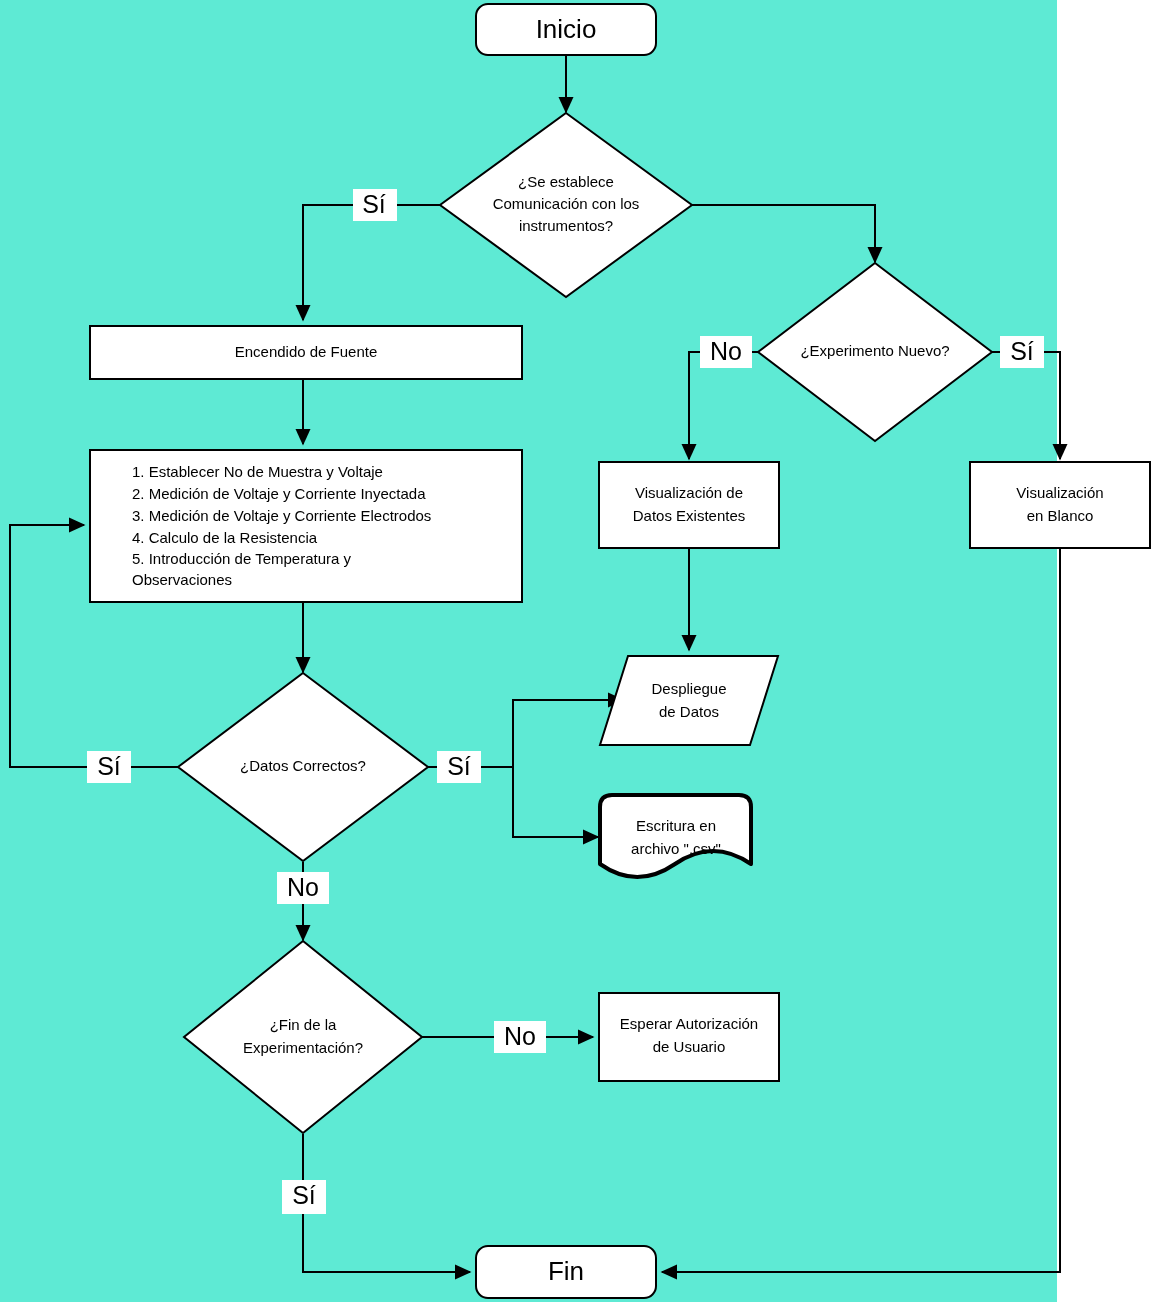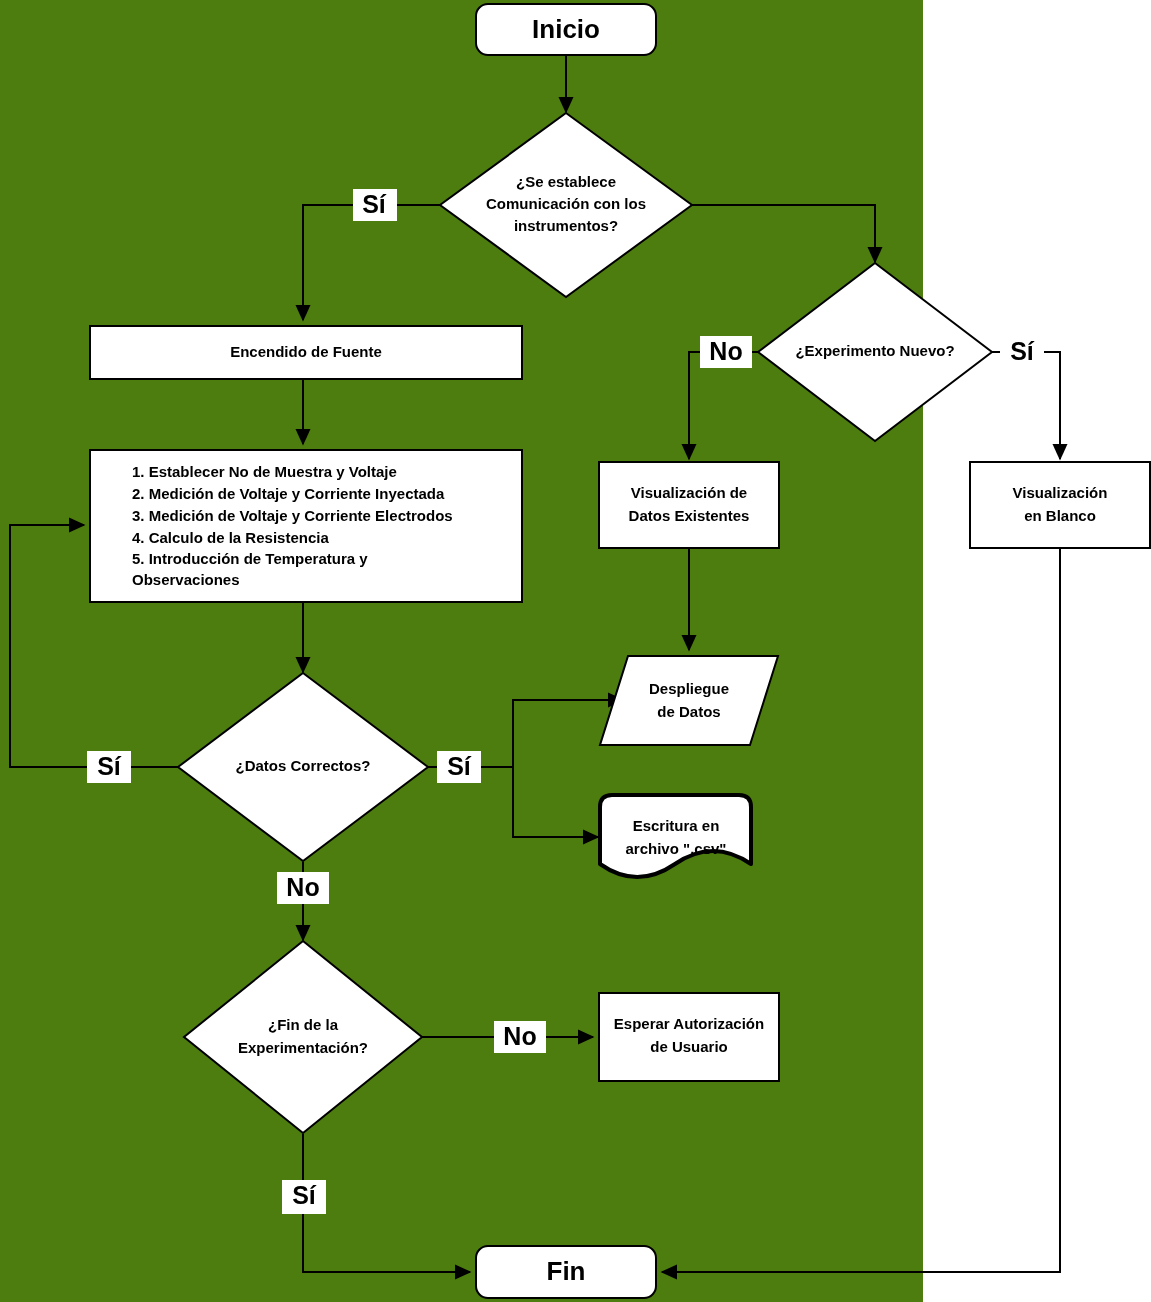--- a/index.html
+++ b/index.html
@@ -2,25 +2,24 @@
 <html><head>
 <meta charset="utf-8">
 <style>
   html, body {
     margin: 0;
     padding: 0;
     background: #ffffff;
   }
   #flowchart-root {
     position: relative;
-    width: 923px;
+    width: 1057px;
     height: 1302px;
-    background: #4d7c0f;
+    background: #5eead4;
     font-family: "Liberation Sans", sans-serif;
-    font-weight: bold;
   }
   svg.fc {
     display: block;
     width: 1151px;
     height: 1302px;
   }
   .shape {
     fill: #ffffff;
     stroke: #000000;
     stroke-width: 2;

